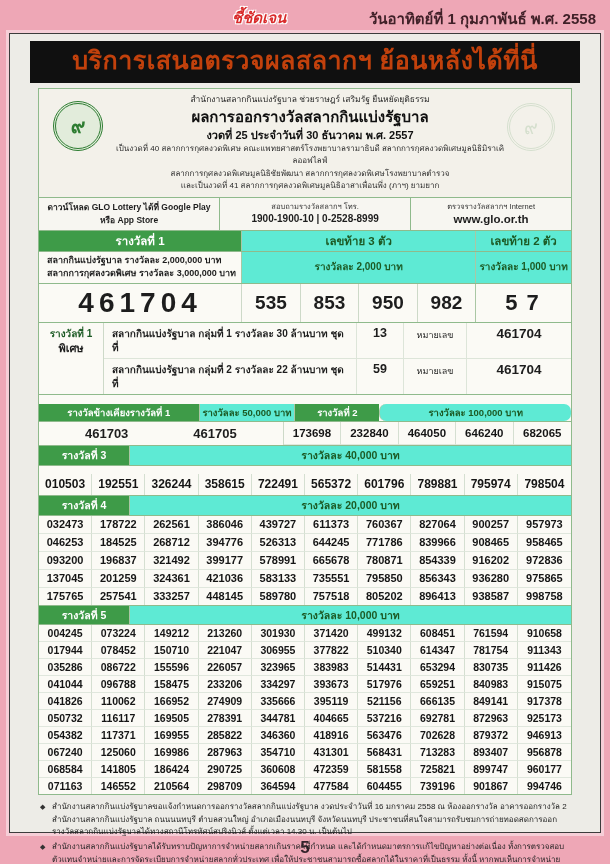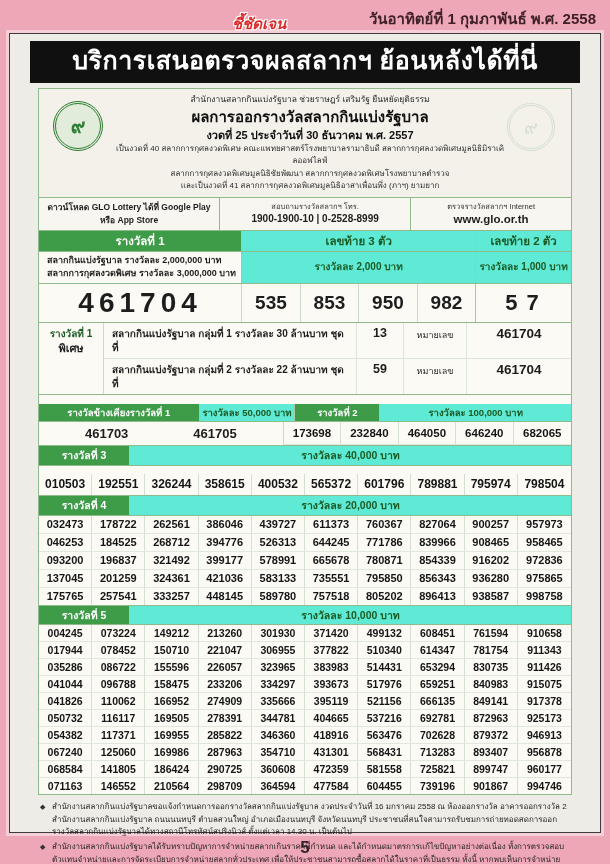--- a/index.html
+++ b/index.html
@@ -5,38 +5,38 @@
   html,body{margin:0;padding:0;}
   body{
     width:610px;height:864px;overflow:hidden;
     background:#eea7b6;
     font-family:"Liberation Sans","DejaVu Sans",sans-serif;
     color:#1d1d1d;
   }
   
   .masthead{position:relative;height:33px;}
   .masthead .logo{
-    position:absolute;left:232px;top:12px;
+    position:absolute;left:232px;top:6px;
     font-size:15px;font-weight:bold;font-style:italic;color:#d92b2b;
     text-shadow:1px 1px 0 #fff,-1px -1px 0 #fff,1px -1px 0 #fff,-1px 1px 0 #fff;
     white-space:nowrap;
   }
   .masthead .date{
     position:absolute;right:14px;top:7px;
     font-size:15px;font-weight:bold;color:#402028;white-space:nowrap;
   }
   
   .sheet{
     position:relative;margin:0 9px;height:800px;box-sizing:border-box;
     background:#edece7;border:1px solid #3c3c3c;
     box-shadow:0 0 0 3px rgba(255,255,255,.45);
     padding:5px 8px 4px;
   }
   .banner{
-    margin:2px 12px 5px;background:#101010;color:#ffffff;
+    margin:2px 12px 5px;background:#101010;color:#c2410c;
     text-align:center;font-size:25px;font-weight:bold;line-height:1.15;
     padding:5px 0 8px;letter-spacing:.5px;
   }
   
   .frame{margin:0 20px;border:1px solid #8fba8c;background:#fbfaf5;}
   .frame > div{border-top:1px solid #8fba8c;}
   .frame > div:first-child{border-top:none;}
   
   .header-box{position:relative;text-align:center;padding:4px 62px 4px 72px;background:#f3f1ea;}
   .org-line{font-size:8.5px;line-height:1.5;color:#222;}
@@ -92,21 +92,21 @@
   .sp-rows{flex:1;}
   .sp-row{display:flex;}
   .sp-row + .sp-row{border-top:1px solid #dde5d9;}
   .sp-desc{flex:1;font-size:10px;font-weight:bold;padding:4px 8px 3px;line-height:1.4;}
   .sp-set{width:46px;text-align:center;font-size:12.5px;font-weight:bold;border-left:1px solid #dde5d9;padding-top:3px;}
   .sp-numlab{width:62px;text-align:center;font-size:9px;border-left:1px solid #dde5d9;padding-top:5px;}
   .sp-num{width:104px;text-align:center;font-size:13.5px;font-weight:bold;border-left:1px solid #dde5d9;padding-top:3px;}
   
   .side-bar{display:flex;}
   .side-bar .s{font-size:9.5px;padding:2px 0;line-height:1.4;margin-top:9px;}
-  .s1{width:30%;}.s2{width:18%;}.s3{width:16%;}.s4{width:36%;}
+  .s1{width:30%;}.s2{width:18%;}.s3{width:16%;}.s4{width:36%;border-radius:7px;}
   .side-nums{display:flex;}
   .sn-left{width:46%;display:flex;justify-content:space-evenly;align-items:center;
     font-size:13px;font-weight:bold;padding:4px 0;border-right:1px solid #cdd9c8;box-sizing:border-box;gap:19px;}
   .sn-right{width:54%;display:grid;grid-template-columns:repeat(5,1fr);}
   .sn-right .ncell{font-size:11.5px;}
   
   .p-bar{display:flex;}
   .p-label{width:90px;font-size:10.5px;padding:2px 0;line-height:1.4;}
   .p-amt{flex:1;font-size:10.5px;padding:2px 0;line-height:1.4;}
   .ngrid{display:grid;grid-template-columns:repeat(10,1fr);}
@@ -234,21 +234,21 @@
 
     <div class="p-bar">
       <div class="p-label gdark">รางวัลที่ 3</div>
       <div class="p-amt gpale colsep">รางวัลละ 40,000 บาท</div>
     </div>
     <div class="ngrid grid-p3">
         <div class="ncell">010503</div>
         <div class="ncell">192551</div>
         <div class="ncell">326244</div>
         <div class="ncell">358615</div>
-        <div class="ncell">400532</div>
+        <div class="ncell">722491</div>
         <div class="ncell">565372</div>
         <div class="ncell">601796</div>
         <div class="ncell">789881</div>
         <div class="ncell">795974</div>
         <div class="ncell">798504</div>
       </div>
 
     <div class="p-bar">
       <div class="p-label gdark">รางวัลที่ 4</div>
       <div class="p-amt gpale colsep">รางวัลละ 20,000 บาท</div>

